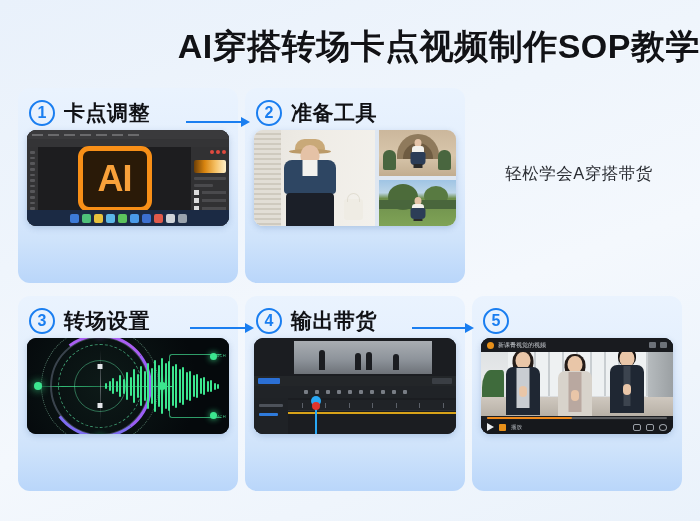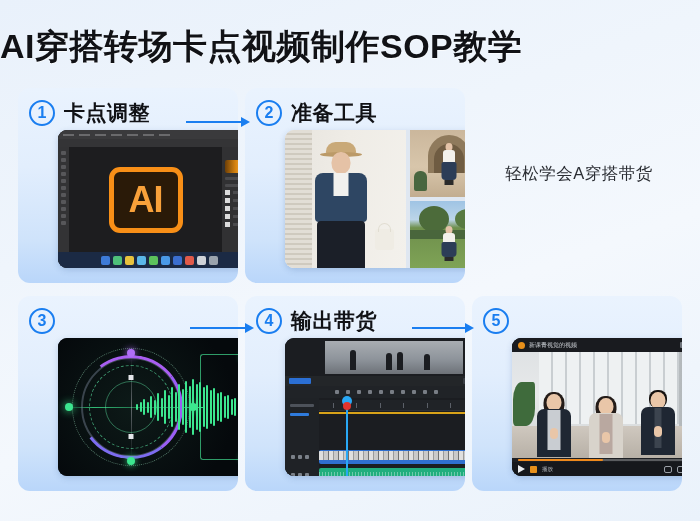--- a/index.html
+++ b/index.html
@@ -8,21 +8,21 @@
     font-family: "Liberation Sans", "DejaVu Sans", sans-serif;
     overflow: hidden;
   }
   body {
     background: linear-gradient(160deg, #e9f1fb 0%, #eff5fc 35%, #f4f8fd 60%, #eaf2fb 100%);
     position: relative;
   }
 
   
   .title {
-    text-align: left;
+    text-align: right;
     font-size: 34px;
     font-weight: 900;
     letter-spacing: 0.5px;
     color: #111216;
     padding-top: 28px;
     line-height: 1.1;
     text-shadow: 0 1px 0 rgba(255,255,255,0.6);
   }
 
   
@@ -94,25 +94,24 @@
     border-bottom: 5px solid transparent;
   }
   .arrow-1 { left: 186px; top: 116px; width: 64px; }
   .arrow-2 { left: 190px; top: 322px; width: 64px; }
   .arrow-3 { left: 412px; top: 322px; width: 62px; }
 
   
   .thumb {
     position: relative;
     width: 100%;
-    height: 138px;
+    height: 96px;
     border-radius: 9px;
     overflow: hidden;
     box-shadow: 0 2px 6px rgba(40,80,140,0.22);
-    margin-left: 31px;
   }
   .thumb.dark { background: #12151b; }
 
   
   .ai-app { position: absolute; inset: 0; background: #2b2b2b; }
   .ai-menubar {
     position: absolute; left: 0; right: 0; top: 0; height: 9px;
     background: #3a3a3c;
     display: flex; align-items: center; gap: 5px; padding-left: 5px;
   }
@@ -511,20 +510,21 @@
         </div>
       </div>
     </div>
   </div>
 
   <div class="card ghost"></div>
 
   <div class="card">
     <div class="card-head">
       <div class="step-num">3</div>
+      <div class="step-title">转场设置</div>
     </div>
     <div class="thumb dark">
       <div class="viz">
         <div class="hline"></div>
         <div class="vline"></div>
         <div class="ring r1"></div>
         <div class="ring r2"></div>
         <div class="ring r3"></div>
         <div class="ring r4"></div>
         <div class="arc"></div>

